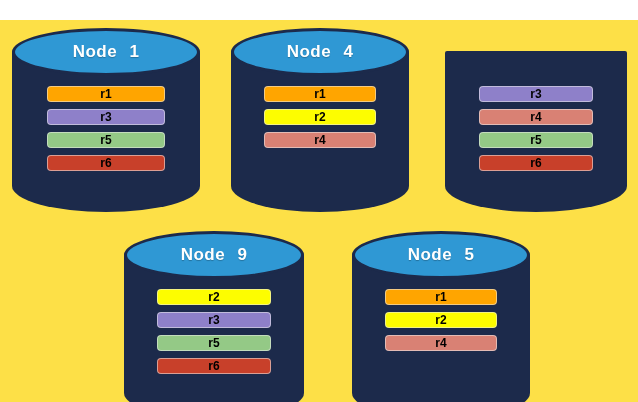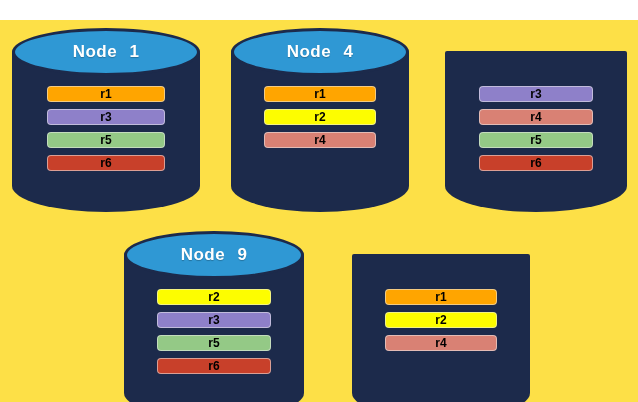--- a/index.html
+++ b/index.html
@@ -152,20 +152,23 @@
         <div class="bar" style="background: rgb(148, 201, 134);">
           <span class="bar-label" style="color: rgb(0, 0, 0);">r5</span>
         </div>
         <div class="bar" style="background: rgb(200, 64, 42);">
           <span class="bar-label" style="color: rgb(0, 0, 0);">r6</span>
         </div>
       </div>
     </div>
     <div class="cylinder" style="left: 352px; top: 211px; width: 178px; height: 188px;">
       <div class="cyl-body"></div>
+      <div class="cyl-top">
+        <span class="node-title" style="color: rgb(255, 255, 255);">Node 5</span>
+      </div>
       <div class="bars">
         <div class="bar" style="background: rgb(255, 165, 0);">
           <span class="bar-label" style="color: rgb(0, 0, 0);">r1</span>
         </div>
         <div class="bar" style="background: rgb(253, 253, 0);">
           <span class="bar-label" style="color: rgb(0, 0, 0);">r2</span>
         </div>
         <div class="bar" style="background: rgb(217, 129, 116);">
           <span class="bar-label" style="color: rgb(0, 0, 0);">r4</span>
         </div>

